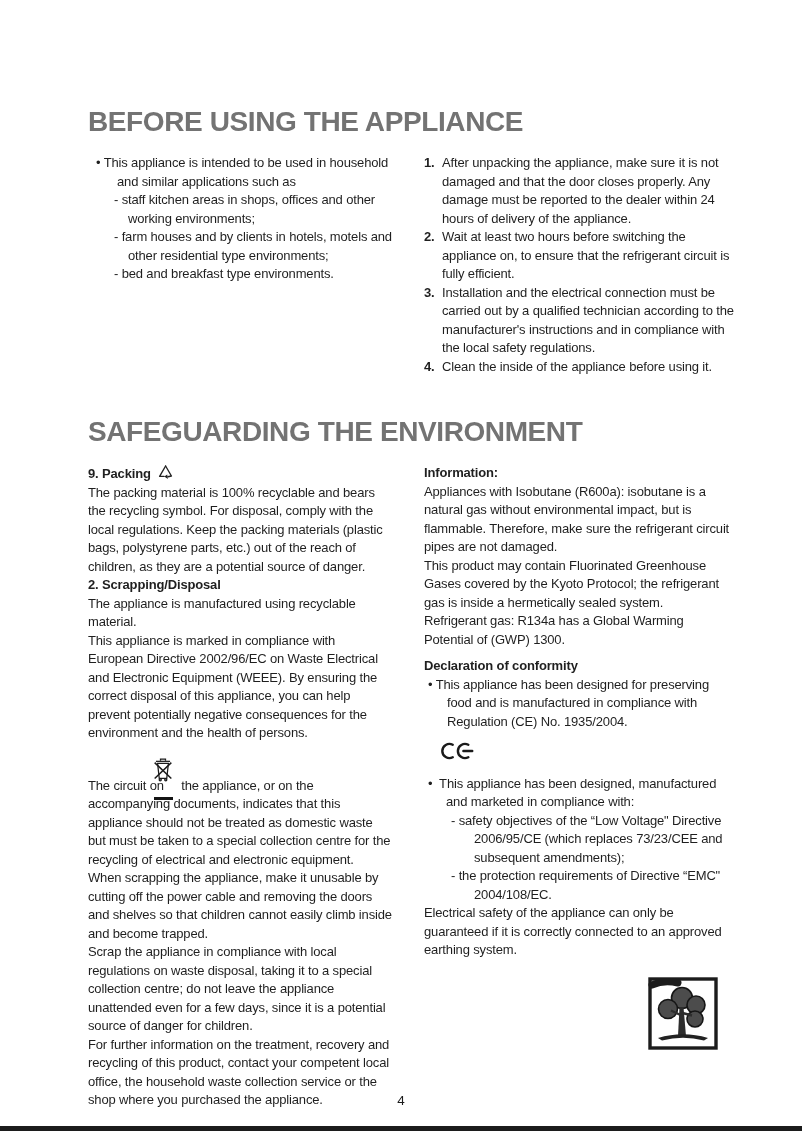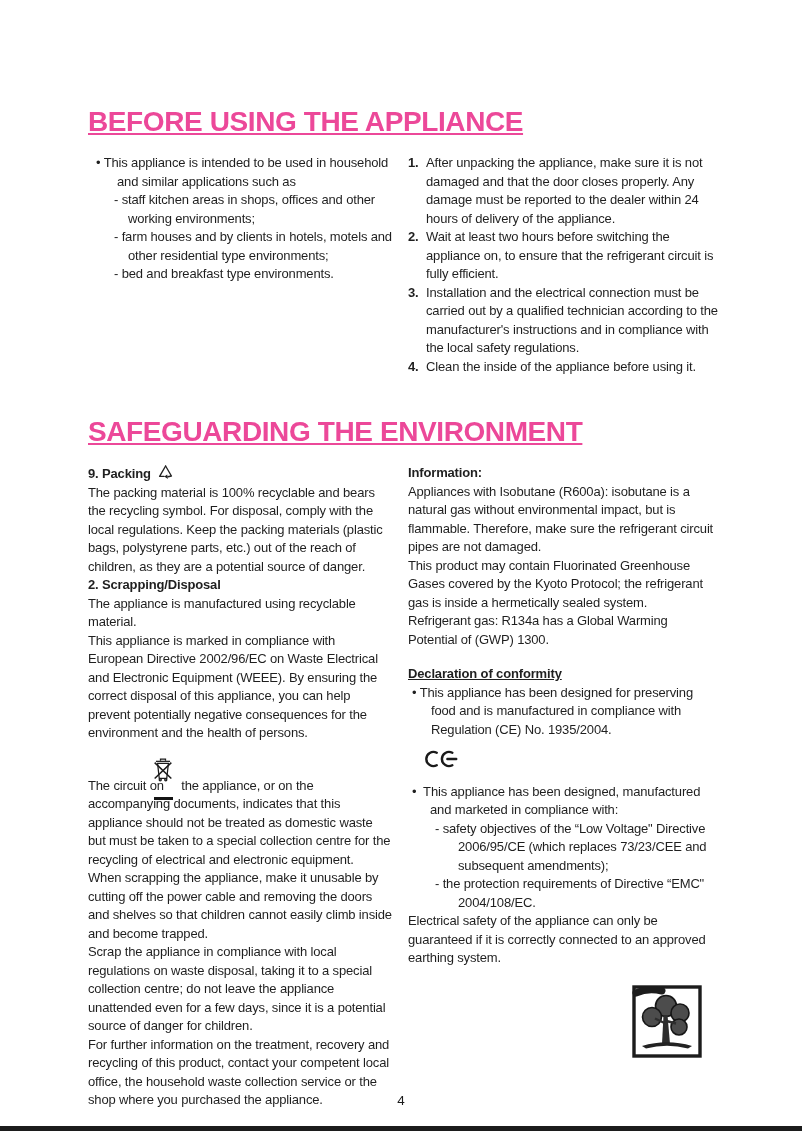--- a/index.html
+++ b/index.html
@@ -7,24 +7,24 @@
     position:relative; width:802px; height:1133px; margin:0 auto;
     background:#ffffff; overflow:hidden;
     font-family:"Liberation Sans", sans-serif;
     color:#1f1f1f; font-size:13px; line-height:18.5px; letter-spacing:-0.15px;
   }
   .sec { position:absolute; left:88px; width:632px; }
   .sec1 { top:106px; }
   .sec2 { top:416px; }
   h1 {
     margin:0 0 16px 0; font-size:28px; line-height:32px; font-weight:bold;
-    letter-spacing:-0.4px; color:#ec4899;text-decoration:underline;
+    letter-spacing:-0.4px; color:#737373;
   }
   .cols { display:flex; }
-  .col-l { width:305px; margin-right:15px; flex:none; }
+  .col-l { width:305px; margin-right:31px; flex:none; }
   .col-r { width:312px; flex:none; }
   p, .para { margin:0; }
   .b { font-weight:bold; }
   
   .bullet { padding-left:29px; text-indent:-21px; }
   .bullet::before { content:"\2022  "; white-space:pre; }
   .dash { padding-left:40px; text-indent:-14px; }
   .dash::before { content:"- "; }
   .bullet-d1 { padding-left:23px; text-indent:-19px; }
   .bullet-d1::before { content:"\2022  "; white-space:pre; }
@@ -43,21 +43,21 @@
   .symbol-para { margin-top:34px; }
   .weee {
     display:inline-block; position:relative; width:28px; text-align:left;
     vertical-align:baseline;
   }
   .weee svg { position:absolute; left:2px; bottom:13px; }
   .weee-bar { position:absolute; left:4px; bottom:-5px; width:19px; height:3px; background:#141414; }
   
   .ce-wrap { margin:8px 0 6px 16px; }
   
-  .gap-top { margin-top:16px;text-decoration:underline; }
+  .gap-top { margin-top:8px; }
   
   .tree-wrap { margin-top:14px; text-align:right; padding-right:14px; }
   
   .page-num {
     position:absolute; left:0; right:0; top:1092px; text-align:center;
     font-size:13.5px; color:#1c1c1c;
   }
   .footer-bar { position:absolute; left:0; top:1126px; width:802px; height:5px; background:#1c1c1c; }
 </style>
 </head>

